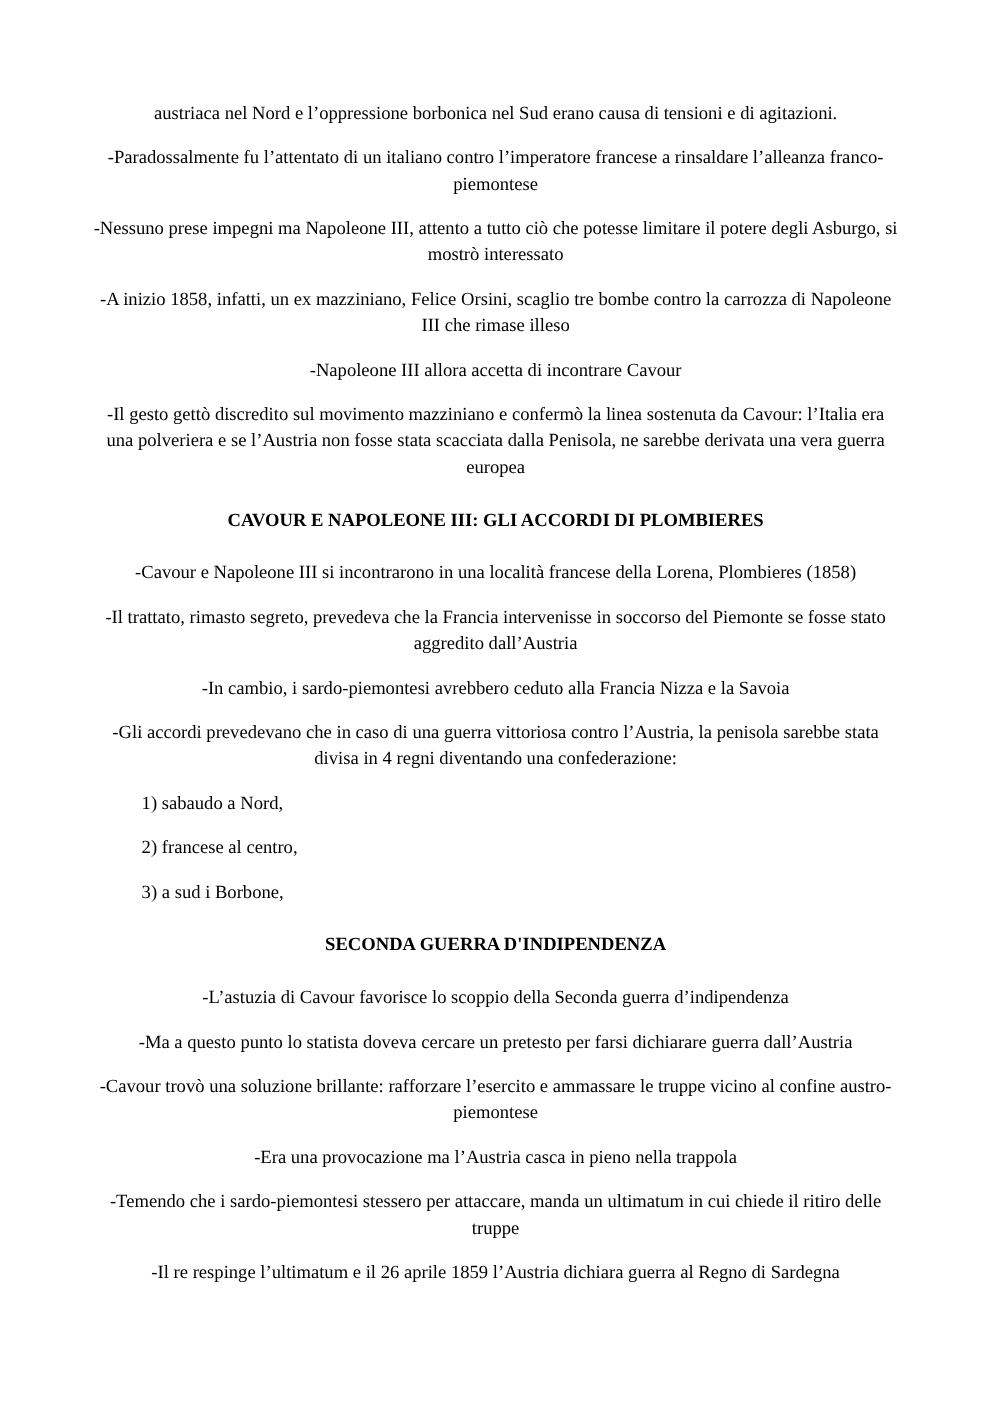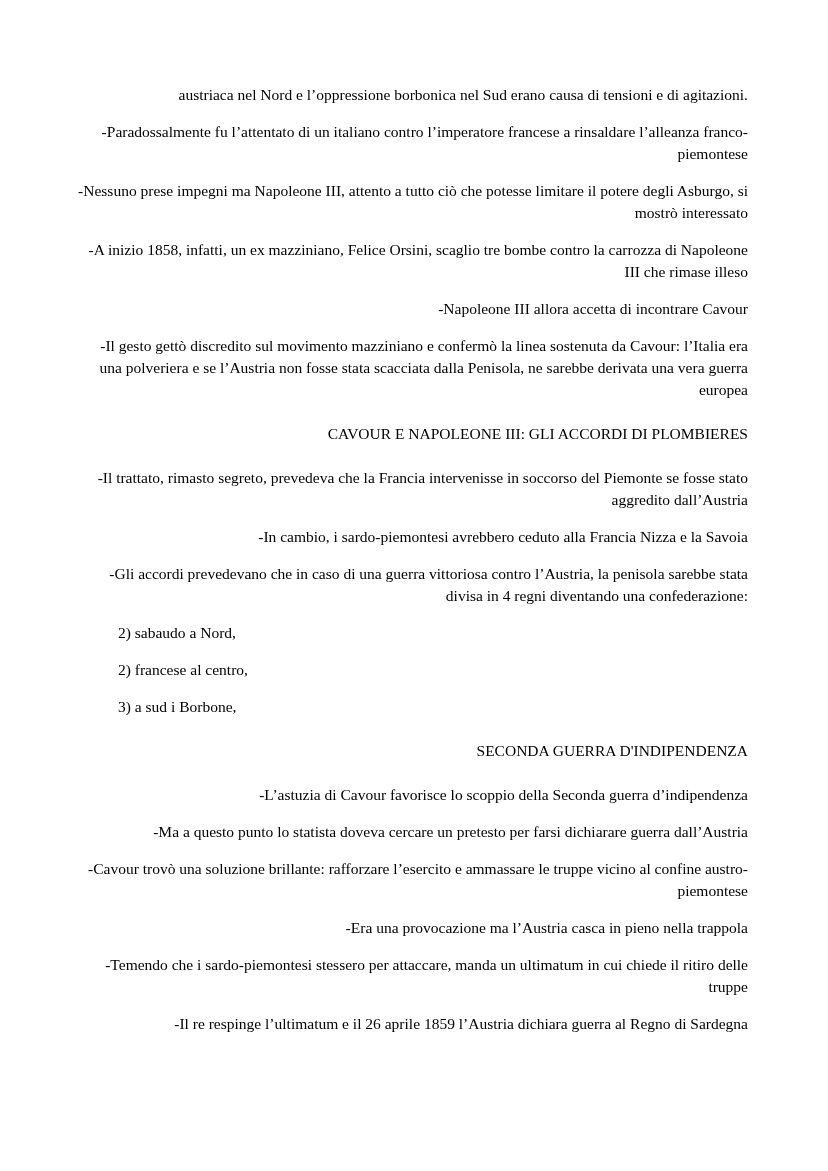--- a/index.html
+++ b/index.html
@@ -13,26 +13,26 @@
     background: #ffffff;
     box-sizing: border-box;
     padding: 84px 80px 60px 78px;
     font-family: "Liberation Serif", "DejaVu Serif", serif;
     font-size: 15.5px;
     line-height: 1.42;
     color: #000000;
   }
   .para {
     margin: 0 0 15px 0;
-    text-align: right;
+    text-align: center;
   }
   .heading {
     font-size: 15.5px;
-    font-weight: normal;
-    text-align: right;
+    font-weight: bold;
+    text-align: center;
     margin: 22px 0 22px 0;
   }
   .list-item {
     margin: 0 0 15px 0;
     padding-left: 40px;
   }
 </style>
 </head>
 <body>
 
@@ -45,28 +45,29 @@
   <p class="para">-Nessuno prese impegni ma Napoleone III, attento a tutto ciò che potesse limitare il potere degli Asburgo, si mostrò interessato</p>
 
   <p class="para">-A inizio 1858, infatti, un ex mazziniano, Felice Orsini, scaglio tre bombe contro la carrozza di Napoleone III che rimase illeso</p>
 
   <p class="para">-Napoleone III allora accetta di incontrare Cavour</p>
 
   <p class="para">-Il gesto gettò discredito sul movimento mazziniano e confermò la linea sostenuta da Cavour: l’Italia era una polveriera e se l’Austria non fosse stata scacciata dalla Penisola, ne sarebbe derivata una vera guerra europea</p>
 
   <h2 class="heading">CAVOUR E NAPOLEONE III: GLI ACCORDI DI PLOMBIERES</h2>
 
+  <p class="para">-Cavour e Napoleone III si incontrarono in una località francese della Lorena, Plombieres (1858)</p>
 
   <p class="para">-Il trattato, rimasto segreto, prevedeva che la Francia intervenisse in soccorso del Piemonte se fosse stato aggredito dall’Austria</p>
 
   <p class="para">-In cambio, i sardo-piemontesi avrebbero ceduto alla Francia Nizza e la Savoia</p>
 
   <p class="para">-Gli accordi prevedevano che in caso di una guerra vittoriosa contro l’Austria, la penisola sarebbe stata divisa in 4 regni diventando una confederazione:</p>
 
-  <p class="list-item">2) sabaudo a Nord,</p>
+  <p class="list-item">1) sabaudo a Nord,</p>
 
   <p class="list-item">2) francese al centro,</p>
 
   <p class="list-item">3) a sud i Borbone,</p>
 
 
   <h2 class="heading">SECONDA GUERRA D'INDIPENDENZA</h2>
 
   <p class="para">-L’astuzia di Cavour favorisce lo scoppio della Seconda guerra d’indipendenza</p>
 

